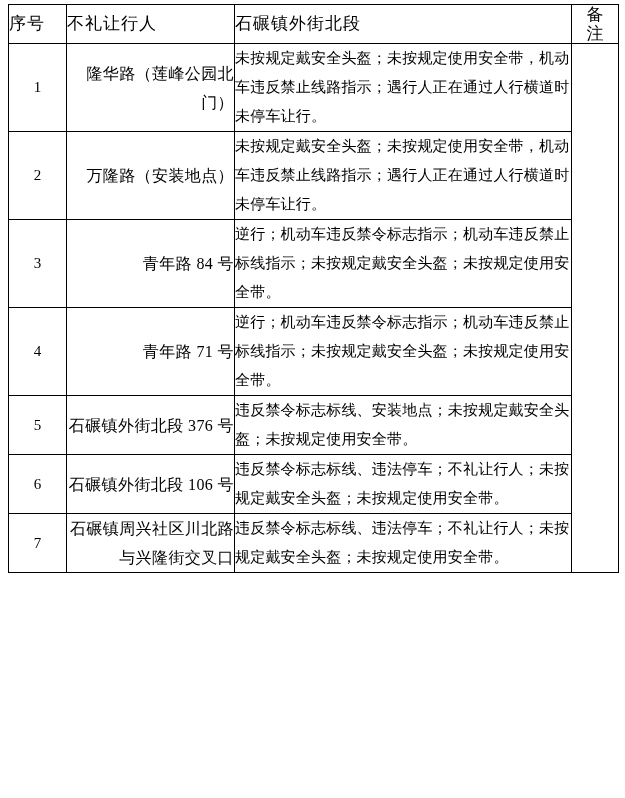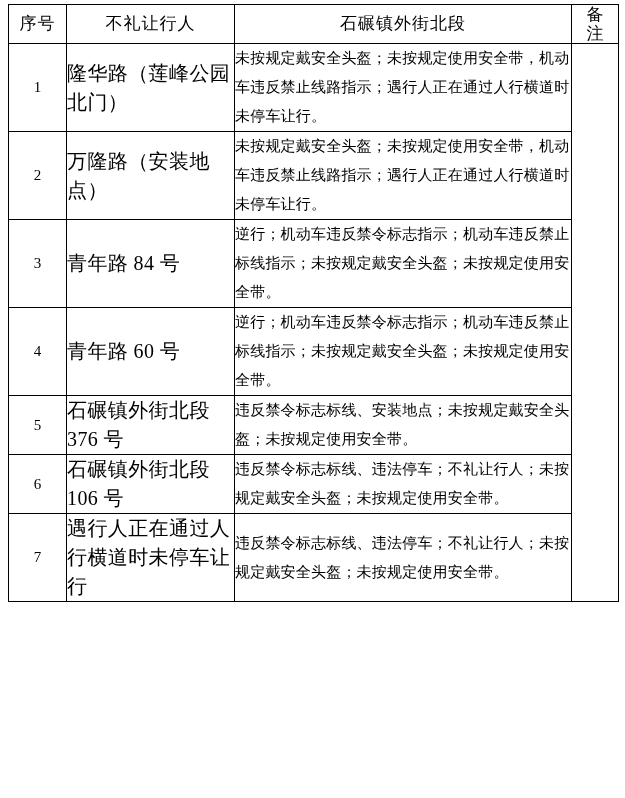--- a/index.html
+++ b/index.html
@@ -35,21 +35,21 @@
     font-weight: normal;
   }
   
   col.c-index { width: 58px; }
   col.c-place { width: 168px; }
   col.c-behavior { width: 337px; }
   col.c-remark { width: 47px; }
 
   
   .hdr-cell {
-    text-align: center;
+    text-align: left;
     font-weight: bold;
     font-size: 17px;
     letter-spacing: 1px;
     height: 38px;
     line-height: 38px;
     white-space: nowrap;
   }
   .hdr-remark {
     font-weight: bold;
     font-size: 17px;
@@ -60,23 +60,23 @@
   }
   .hdr-remark span { display: block; }
 
   
   .idx-cell {
     text-align: center;
     font-size: 15px;
     font-family: "Liberation Serif", "DejaVu Serif", serif;
   }
   .place-cell {
-    text-align: left;
+    text-align: right;
     font-weight: bold;
-    font-size: 20px;
+    font-size: 16px;
     line-height: 29px;
     padding: 6px 6px;
     letter-spacing: 0.4px;
   }
   .behavior-cell {
     text-align: left;
     font-size: 15px;
     line-height: 29px;
     padding: 6px 7px 6px 7px;
     letter-spacing: 0.2px;
@@ -115,33 +115,33 @@
         <td class="place-cell">万隆路（安装地点）</td>
         <td class="behavior-cell">未按规定戴安全头盔；未按规定使用安全带，机动车违反禁止线路指示；遇行人正在通过人行横道时未停车让行。</td>
       </tr>
       <tr>
         <td class="idx-cell">3</td>
         <td class="place-cell">青年路 84 号</td>
         <td class="behavior-cell">逆行；机动车违反禁令标志指示；机动车违反禁止标线指示；未按规定戴安全头盔；未按规定使用安全带。</td>
       </tr>
       <tr>
         <td class="idx-cell">4</td>
-        <td class="place-cell">青年路 60 号</td>
+        <td class="place-cell">青年路 71 号</td>
         <td class="behavior-cell">逆行；机动车违反禁令标志指示；机动车违反禁止标线指示；未按规定戴安全头盔；未按规定使用安全带。</td>
       </tr>
       <tr>
         <td class="idx-cell">5</td>
         <td class="place-cell">石碾镇外街北段 376 号</td>
         <td class="behavior-cell">违反禁令标志标线、安装地点；未按规定戴安全头盔；未按规定使用安全带。</td>
       </tr>
       <tr>
         <td class="idx-cell">6</td>
         <td class="place-cell">石碾镇外街北段 106 号</td>
         <td class="behavior-cell">违反禁令标志标线、违法停车；不礼让行人；未按规定戴安全头盔；未按规定使用安全带。</td>
       </tr>
       <tr>
         <td class="idx-cell">7</td>
-        <td class="place-cell">遇行人正在通过人行横道时未停车让行</td>
+        <td class="place-cell">石碾镇周兴社区川北路与兴隆街交叉口</td>
         <td class="behavior-cell">违反禁令标志标线、违法停车；不礼让行人；未按规定戴安全头盔；未按规定使用安全带。</td>
       </tr>
     </tbody>
   </table>
 </div>
 
 </body></html>

